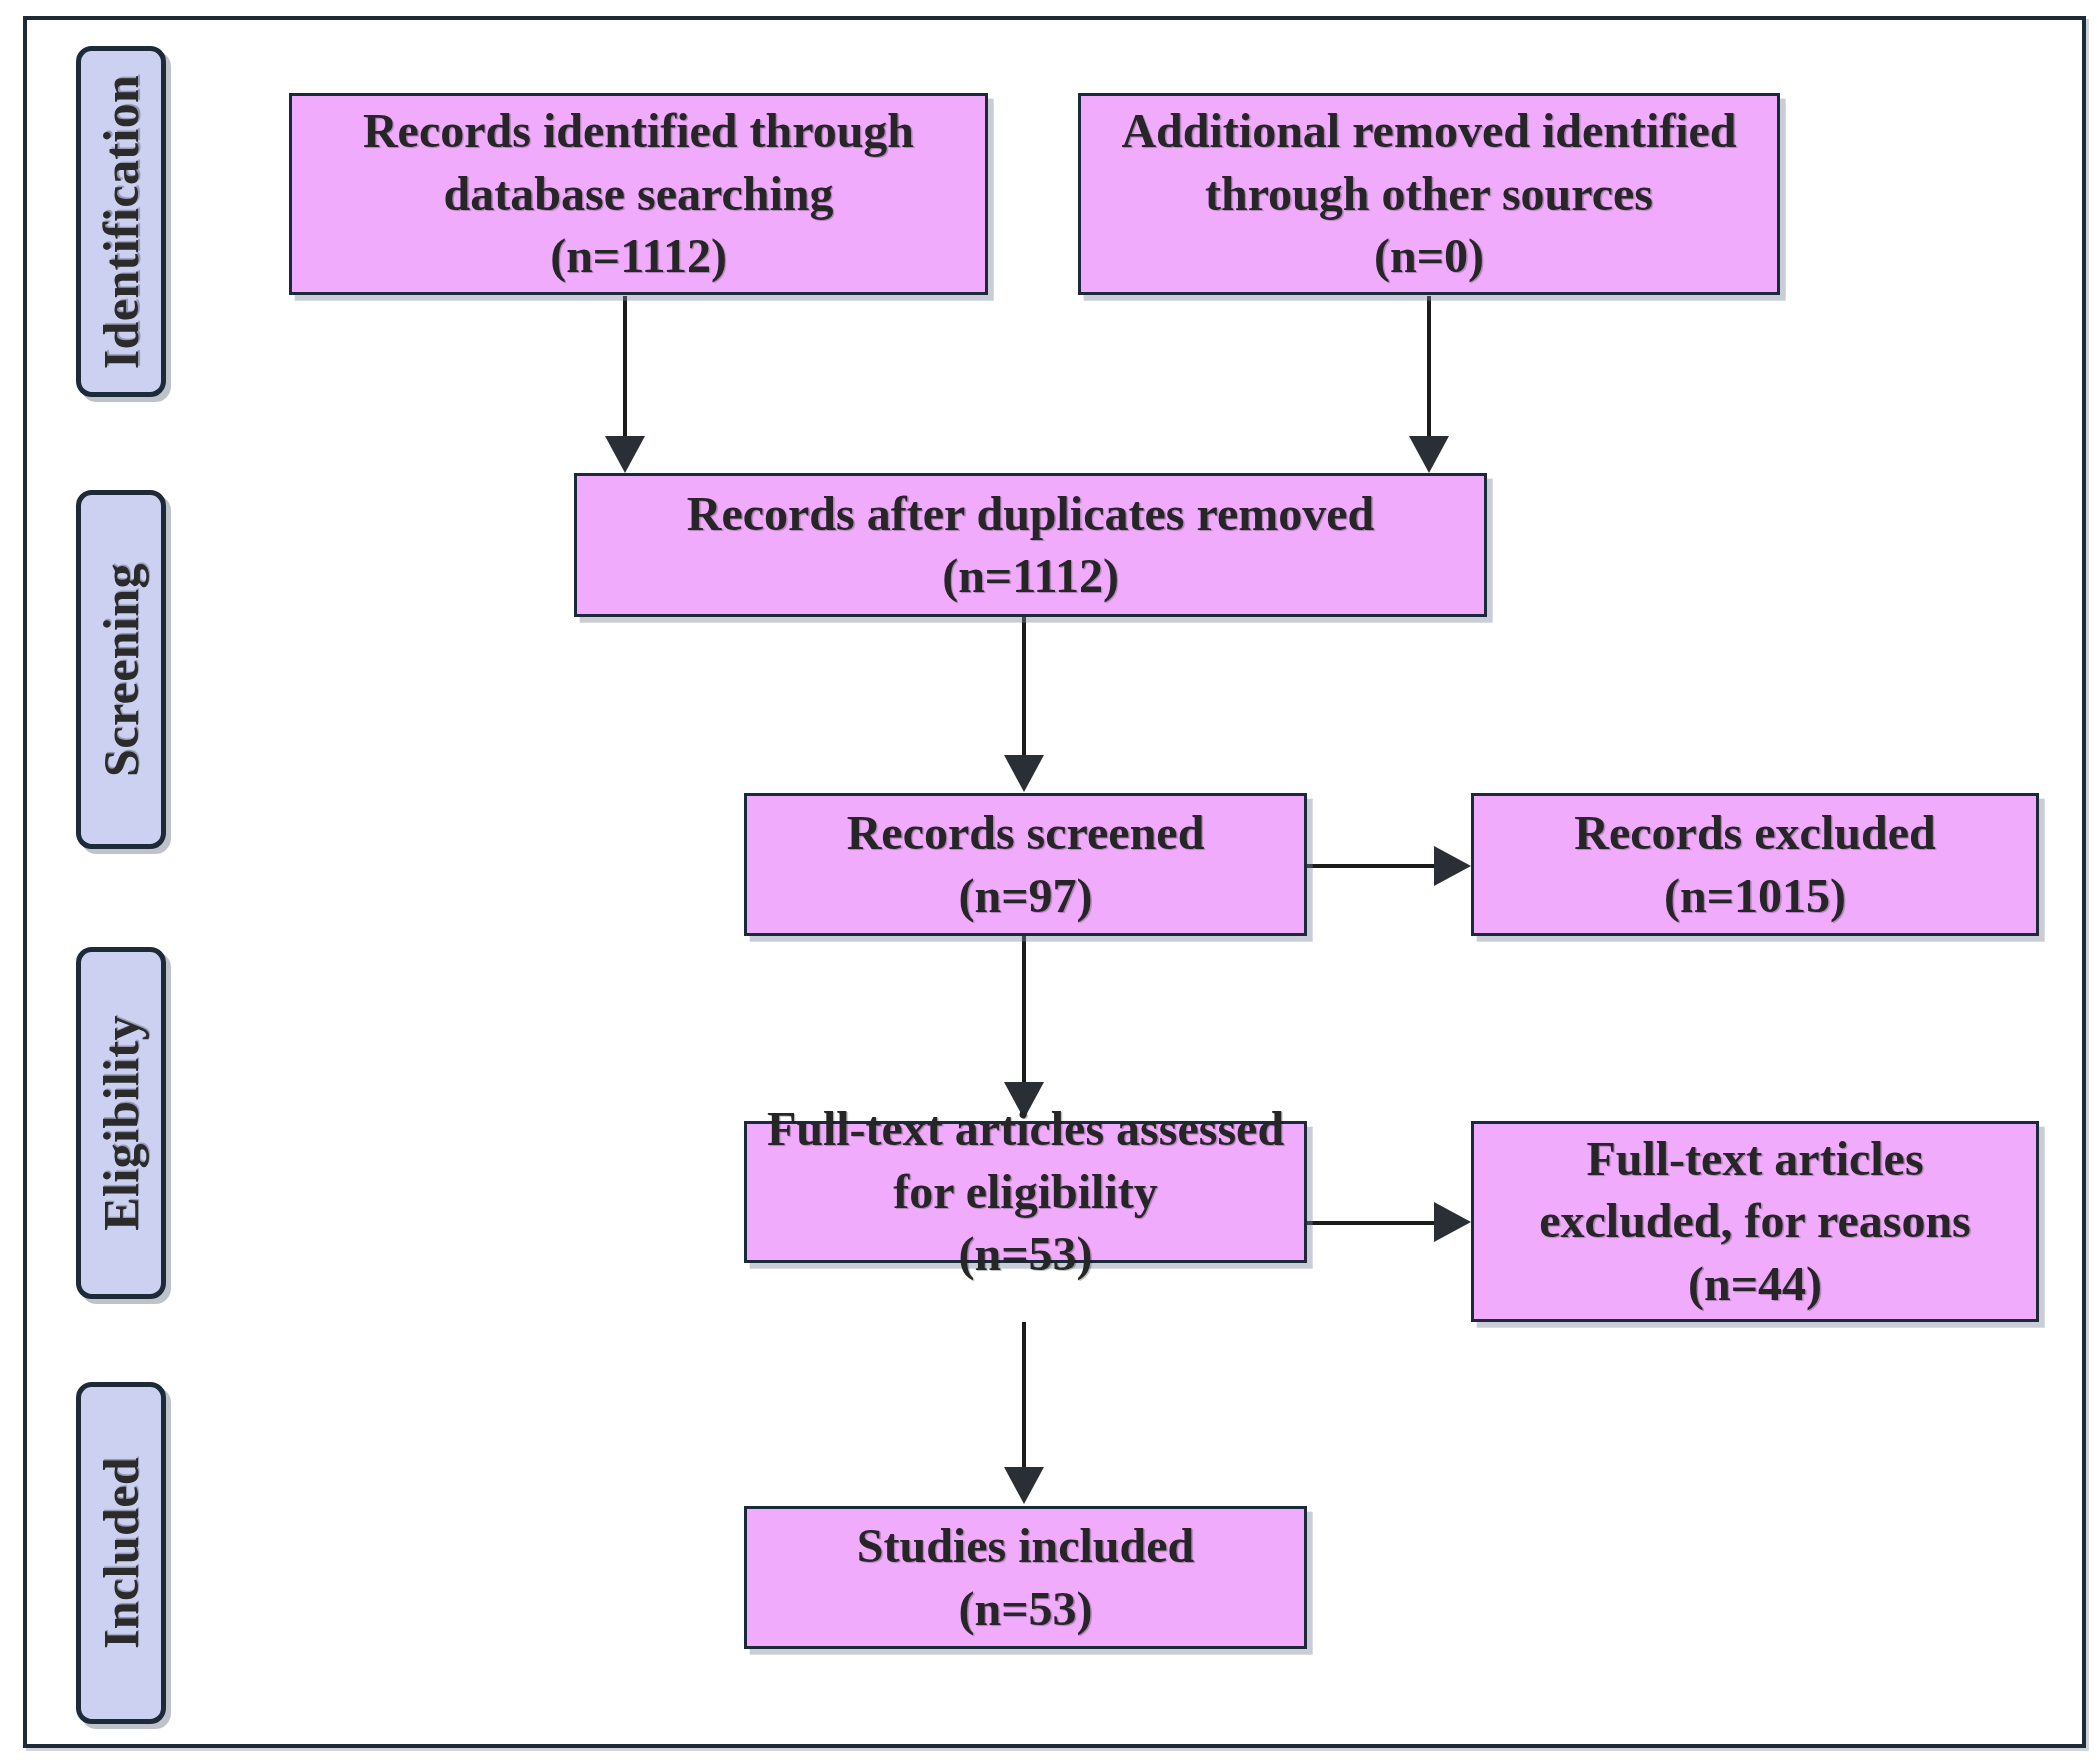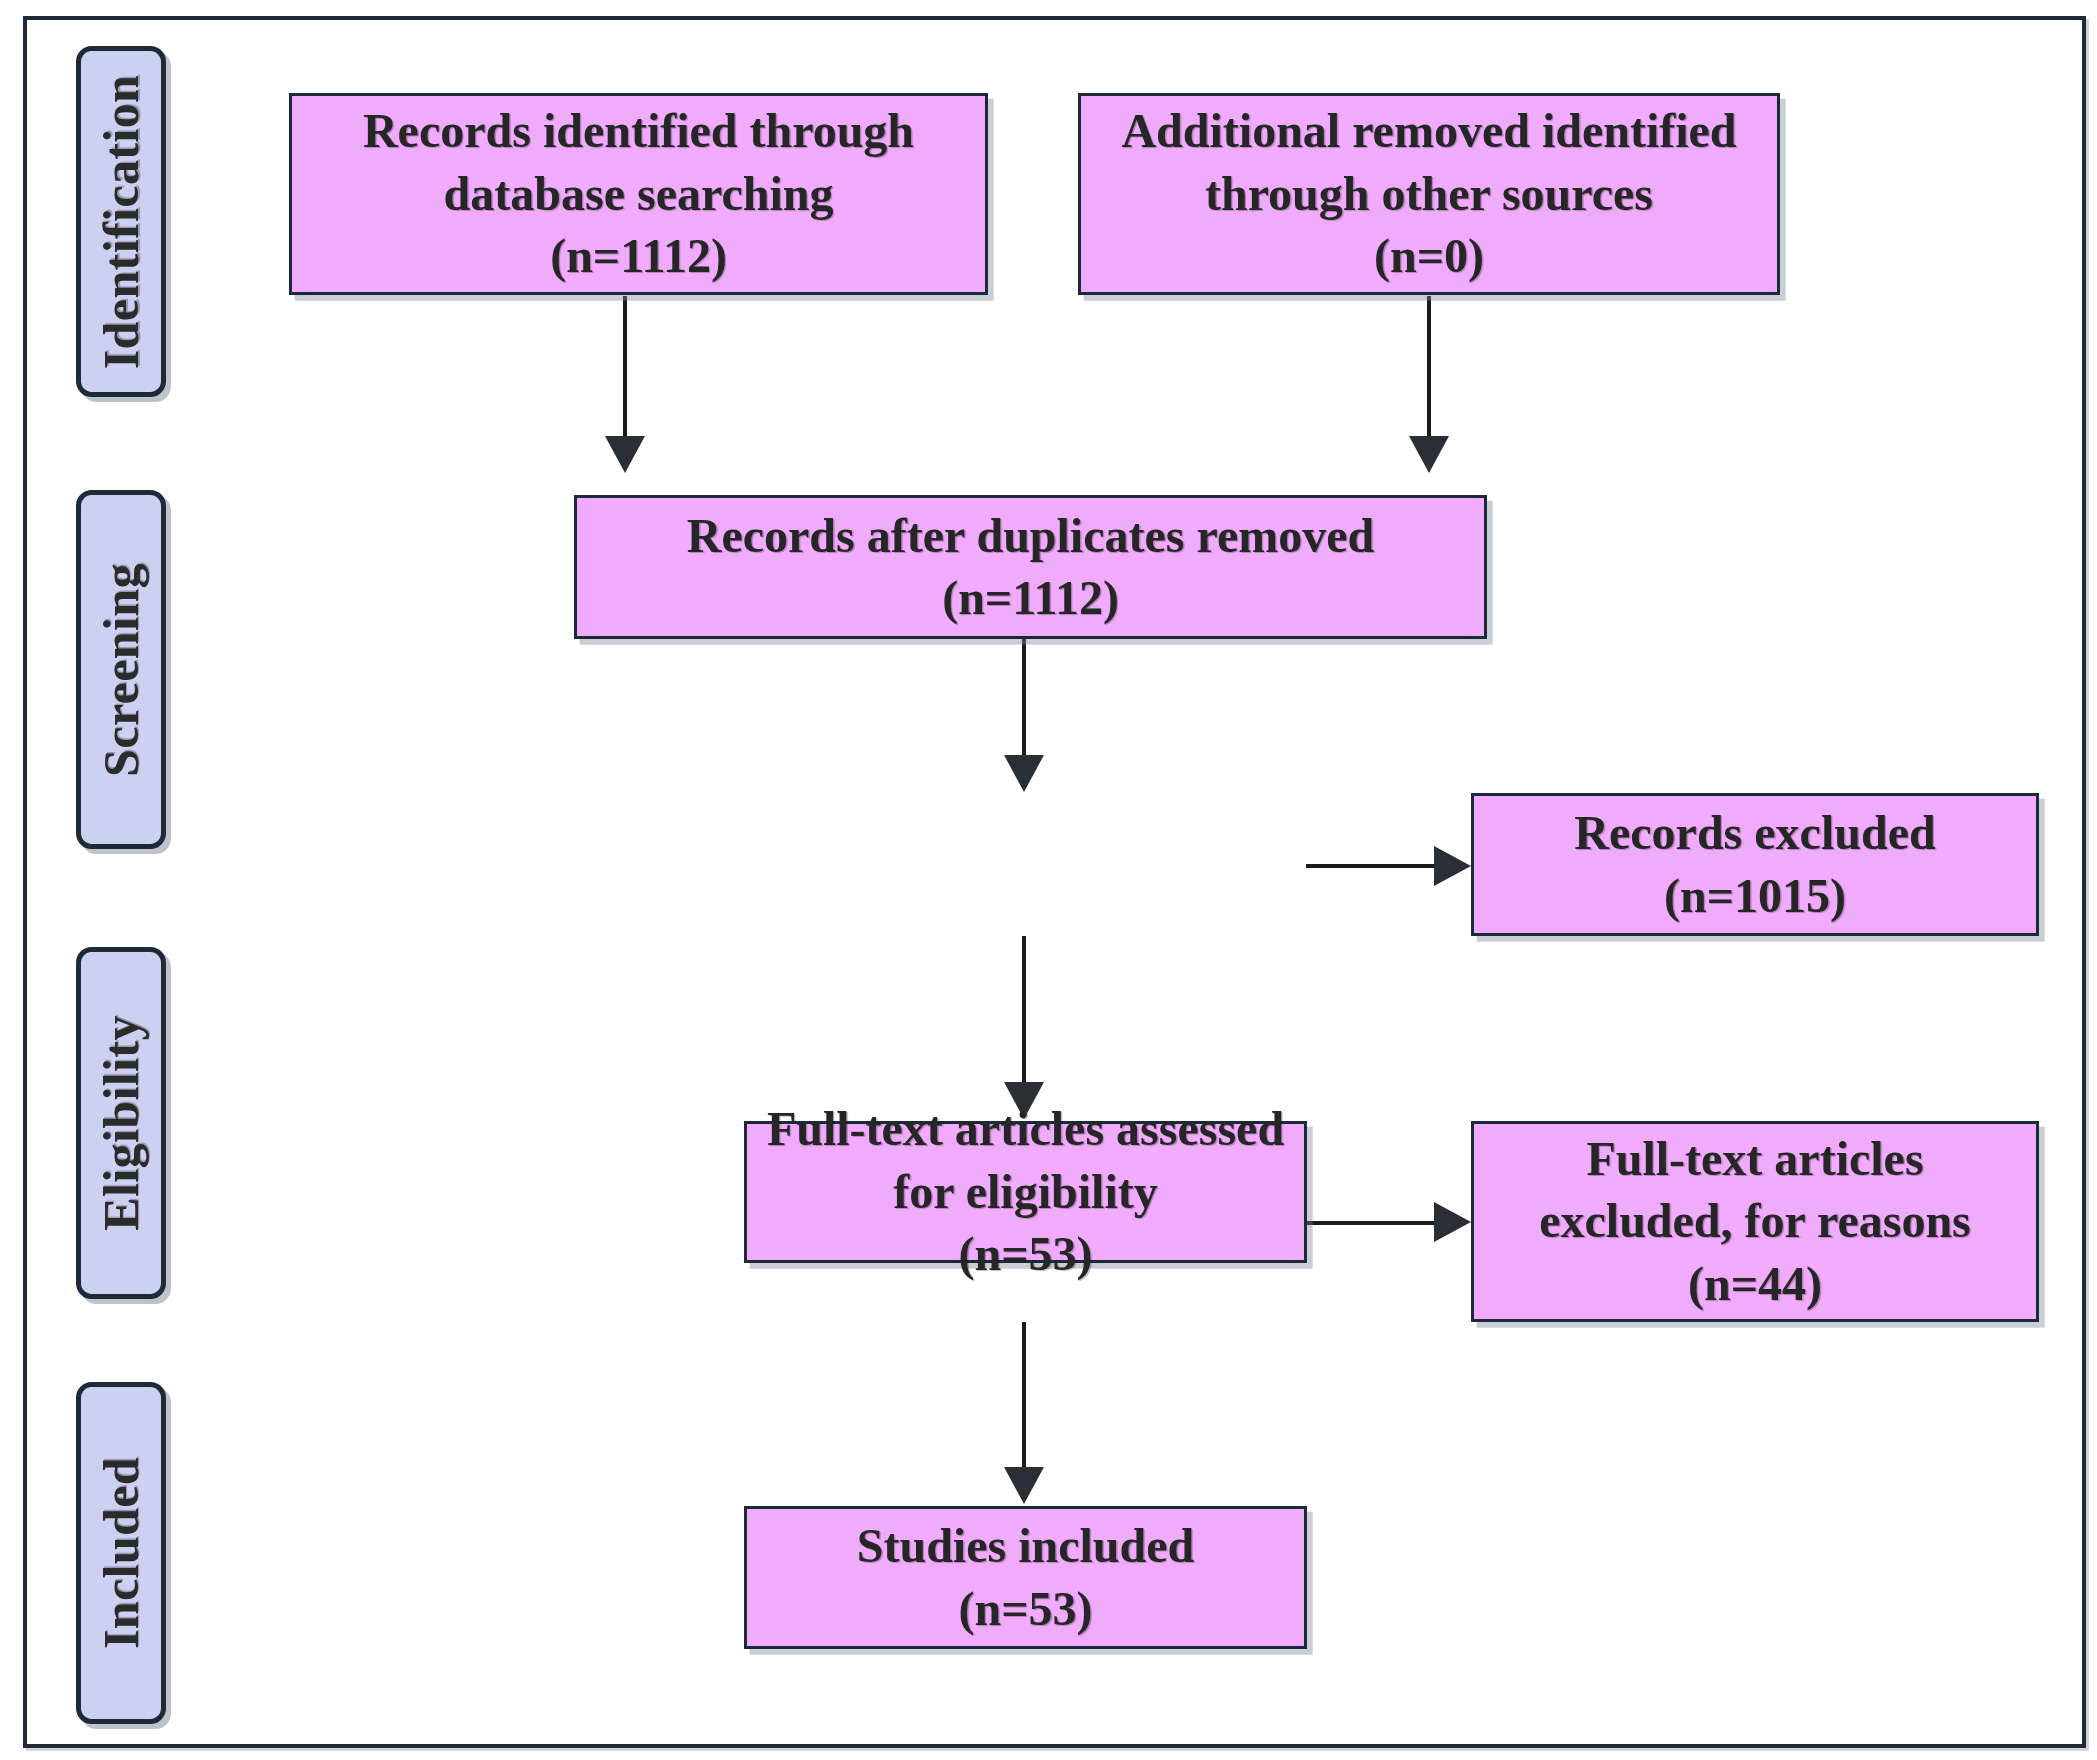--- a/index.html
+++ b/index.html
@@ -72,21 +72,21 @@
     font-size: 48px;
     font-weight: bold;
     color: #262626;
     line-height: 1.30;
     text-shadow: 1.4px 1.4px 0.7px rgba(0,0,0,0.25);
     white-space: nowrap;
   }
 
   #box-db-search   { left: 289px;  top: 93px;  width: 699px; height: 202px; }
   #box-other-src   { left: 1078px; top: 93px;  width: 702px; height: 202px; }
-  #box-duplicates  { left: 574px;  top: 495px;  width: 913px; height: 144px; }
+  #box-duplicates  { left: 574px;  top: 473px;  width: 913px; height: 144px; }
   #box-screened    { left: 744px; top: 793px; width: 563px; height: 143px; }
   #box-rec-excl    { left: 1471px; top: 793px; width: 568px; height: 143px; }
   #box-fulltext    { left: 744px; top: 1121px; width: 563px; height: 142px; }
   #box-ft-excl     { left: 1471px; top: 1121px; width: 568px; height: 201px; }
   #box-included    { left: 744px; top: 1506px; width: 563px; height: 143px; }
 
   
   .v-line {
     position: absolute;
     width: 4.3px;
@@ -185,20 +185,24 @@
     <div class="bline">Additional removed identified</div>
     <div class="bline">through other sources</div>
     <div class="bline">(n=0)</div>
   </div>
 
   <div class="flow-box" id="box-duplicates">
     <div class="bline">Records after duplicates removed</div>
     <div class="bline">(n=1112)</div>
   </div>
 
+  <div class="flow-box" id="box-screened">
+    <div class="bline">Records screened</div>
+    <div class="bline">(n=97)</div>
+  </div>
 
   <div class="flow-box" id="box-rec-excl">
     <div class="bline">Records excluded</div>
     <div class="bline">(n=1015)</div>
   </div>
 
   <div class="flow-box" id="box-fulltext">
     <div class="bline">Full-text articles assessed</div>
     <div class="bline">for eligibility</div>
     <div class="bline">(n=53)</div>

